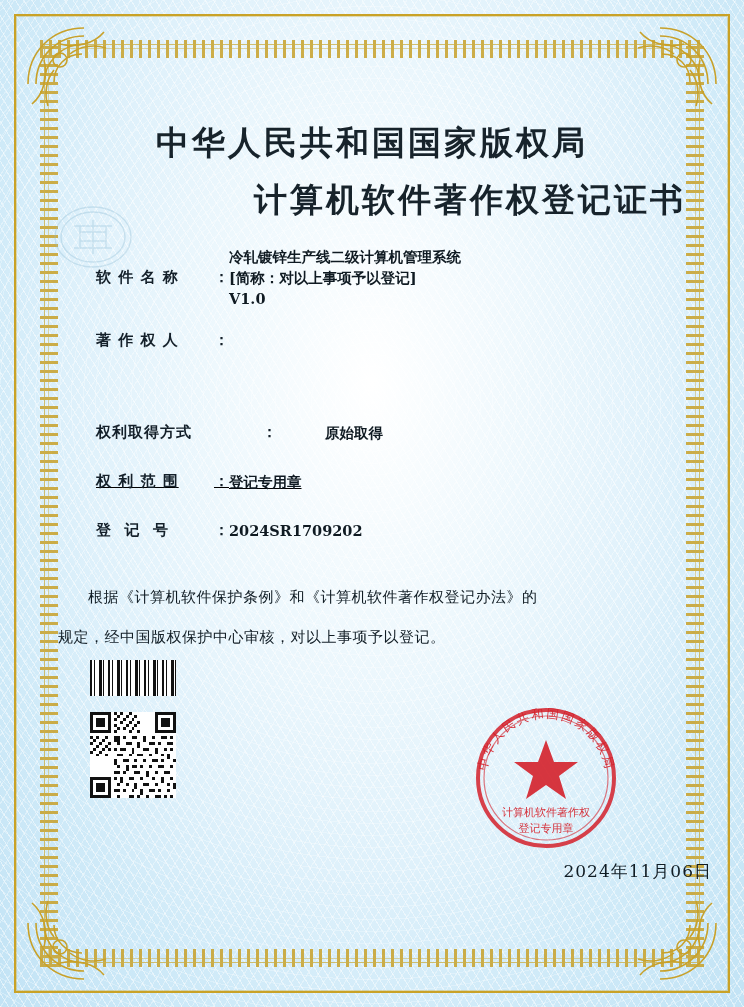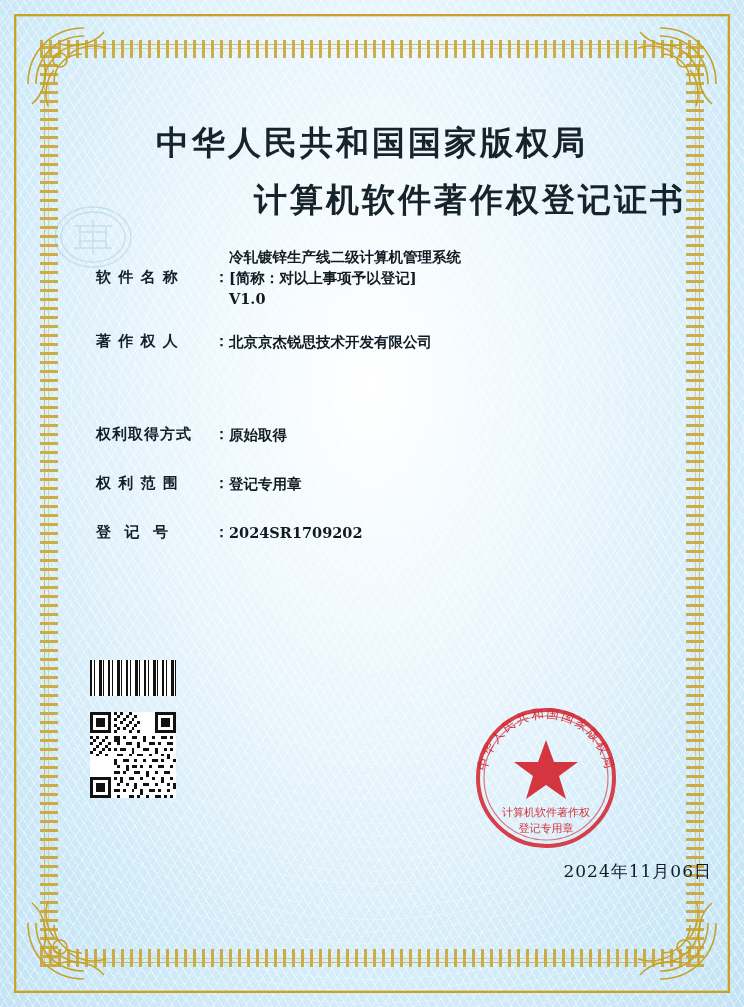--- a/index.html
+++ b/index.html
@@ -313,45 +313,48 @@
         <div class="field-label">软 件 名 称</div>
         <div class="field-colon">：</div>
         <div class="field-value">冷轧镀锌生产线二级计算机管理系统
 [简称：对以上事项予以登记]
 V1.0</div>
       </div>
 
       <div class="field-row" style="margin-top:22px;">
         <div class="field-label">著 作 权 人</div>
         <div class="field-colon">：</div>
-        <div class="field-value">北京京杰锐思技术开发有限公司</div>
       </div>
 
       <div class="group-gap"></div>
 
-      <div class="field-row" style="margin-bottom:28px;">
+      <div class="field-row" style="margin-bottom:28px;gap:48px;">
         <div class="field-label">权利取得方式</div>
         <div class="field-colon">：</div>
         <div class="field-value">原始取得</div>
       </div>
 
-      <div class="field-row" style="margin-bottom:28px;">
+      <div class="field-row" style="margin-bottom:28px;text-decoration:underline;">
         <div class="field-label">权 利 范 围</div>
         <div class="field-colon">：</div>
         <div class="field-value">登记专用章</div>
       </div>
 
       <div class="field-row">
         <div class="field-label">登  记  号</div>
         <div class="field-colon">：</div>
         <div class="field-value">2024SR1709202</div>
       </div>
 
     </div>
 
+    <div class="statement">
+      <span class="indent">根据《计算机软件保护条例》和《计算机软件著作权登记办法》的</span>
+      <span>规定，经中国版权保护中心审核，对以上事项予以登记。</span>
+    </div>
 
   </div>
 
   <div class="emblem">
     <svg viewBox="0 0 82 82" width="82" height="82">
       <g fill="none" stroke="#8fbcd4" stroke-width="1.4">
         <ellipse cx="41" cy="41" rx="38" ry="30"></ellipse>
         <ellipse cx="41" cy="41" rx="32" ry="25"></ellipse>
         <path d="M22,30 h38 M22,52 h38 M28,30 v22 M54,30 v22 M41,24 v34"></path>
         <path d="M28,36 h26 M28,45 h26"></path>

